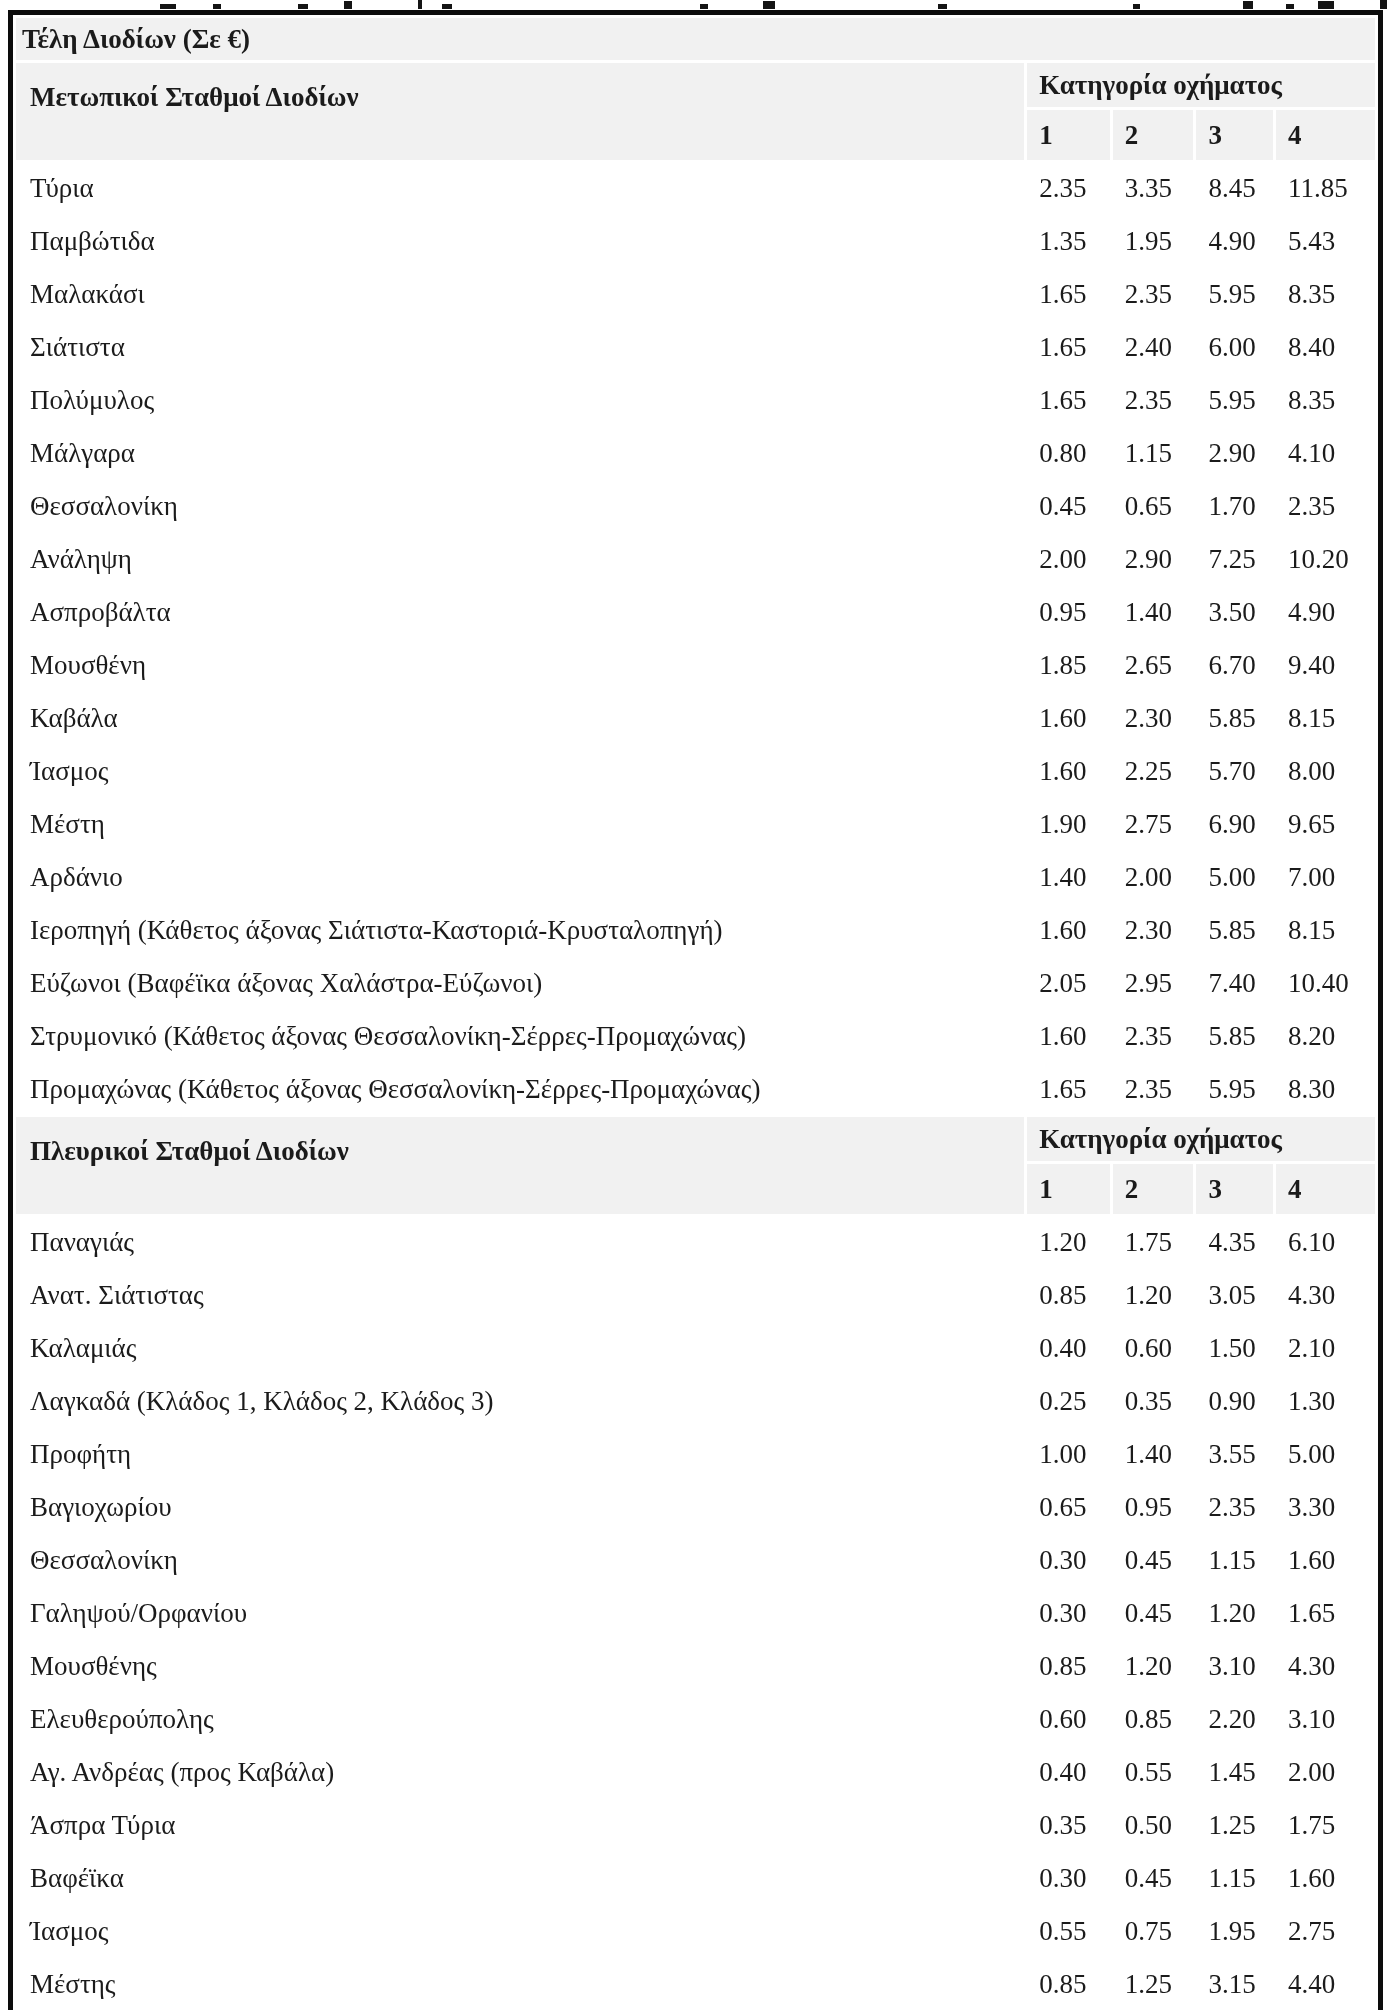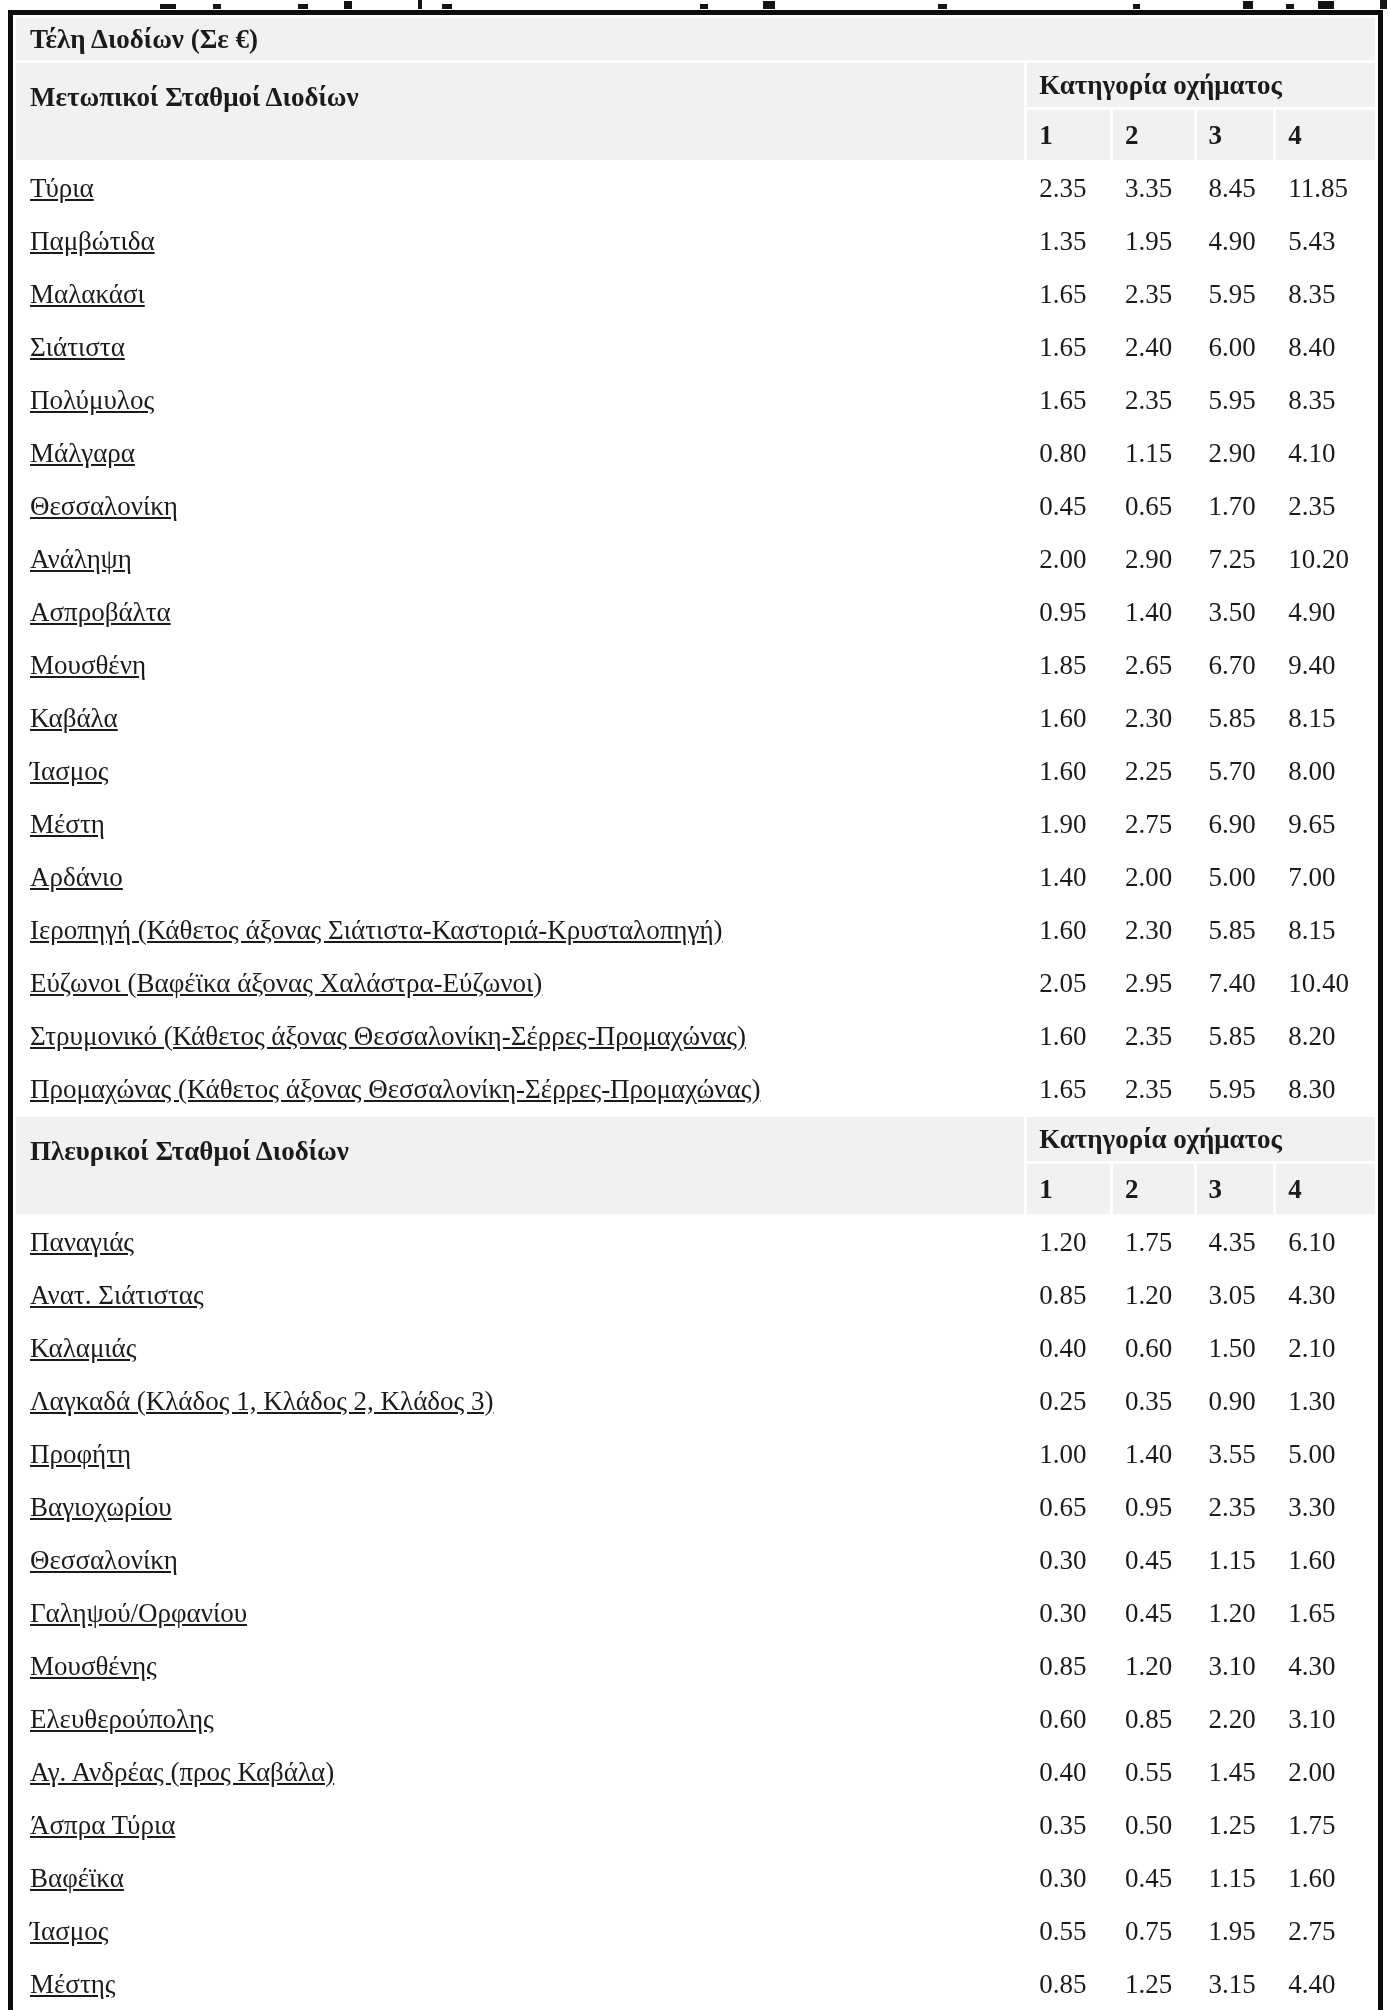--- a/index.html
+++ b/index.html
@@ -38,25 +38,25 @@
     font-size: 27px;
     color: #1b1b1b;
     vertical-align: middle;
     overflow: hidden;
     white-space: nowrap;
   }
   td.hdr {
     background: #f1f1f1;
     font-weight: bold;
   }
-  td.title-cell   { height: 40px; padding-left: 14px; }
+  td.title-cell   { height: 40px; padding-left: 6px; }
   td.section-cell { padding-left: 14px; vertical-align: top; padding-top: 19px; }
   td.cat-cell     { height: 42px; padding-left: 12px; }
   td.catnum-cell  { height: 48px; padding-left: 12px; }
-  td.name-cell    { height: 48px; padding-left: 14px; background: #ffffff; text-decoration: underline; }
+  td.name-cell    { height: 48px; padding-left: 14px; background: #ffffff; }
   td.val-cell     { height: 48px; padding-left: 12px; background: #ffffff; }
 </style>
 </head>
 <body>
 
 <div class="top-sliver">
   <span style="left:160px;width:16px;"></span>
   <span style="left:213px;width:8px;"></span>
   <span style="left:298px;width:10px;"></span>
   <span style="left:344px;width:8px;height:8px;"></span>

